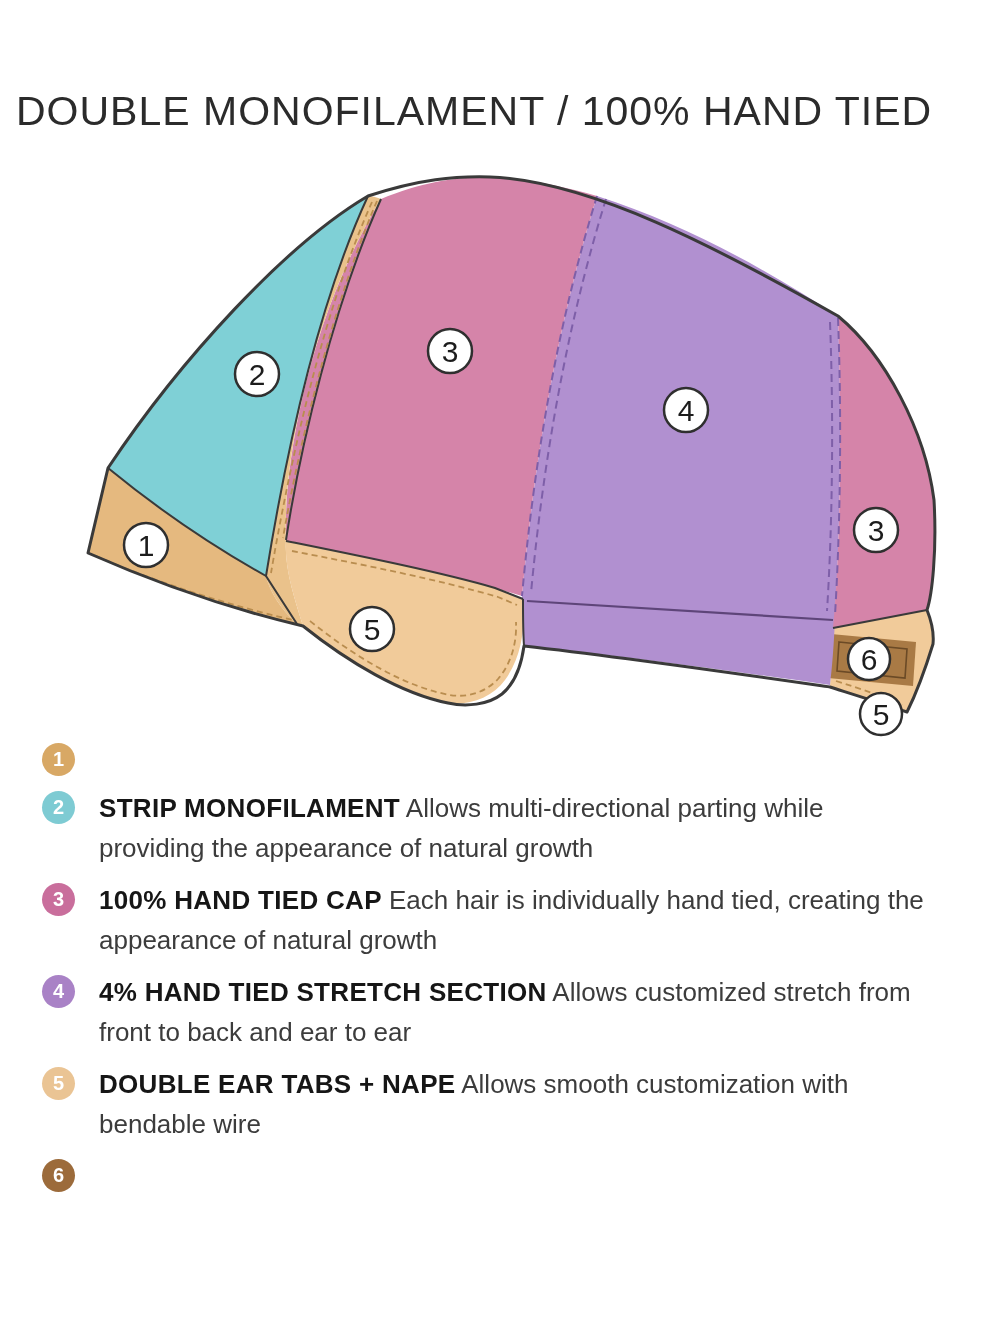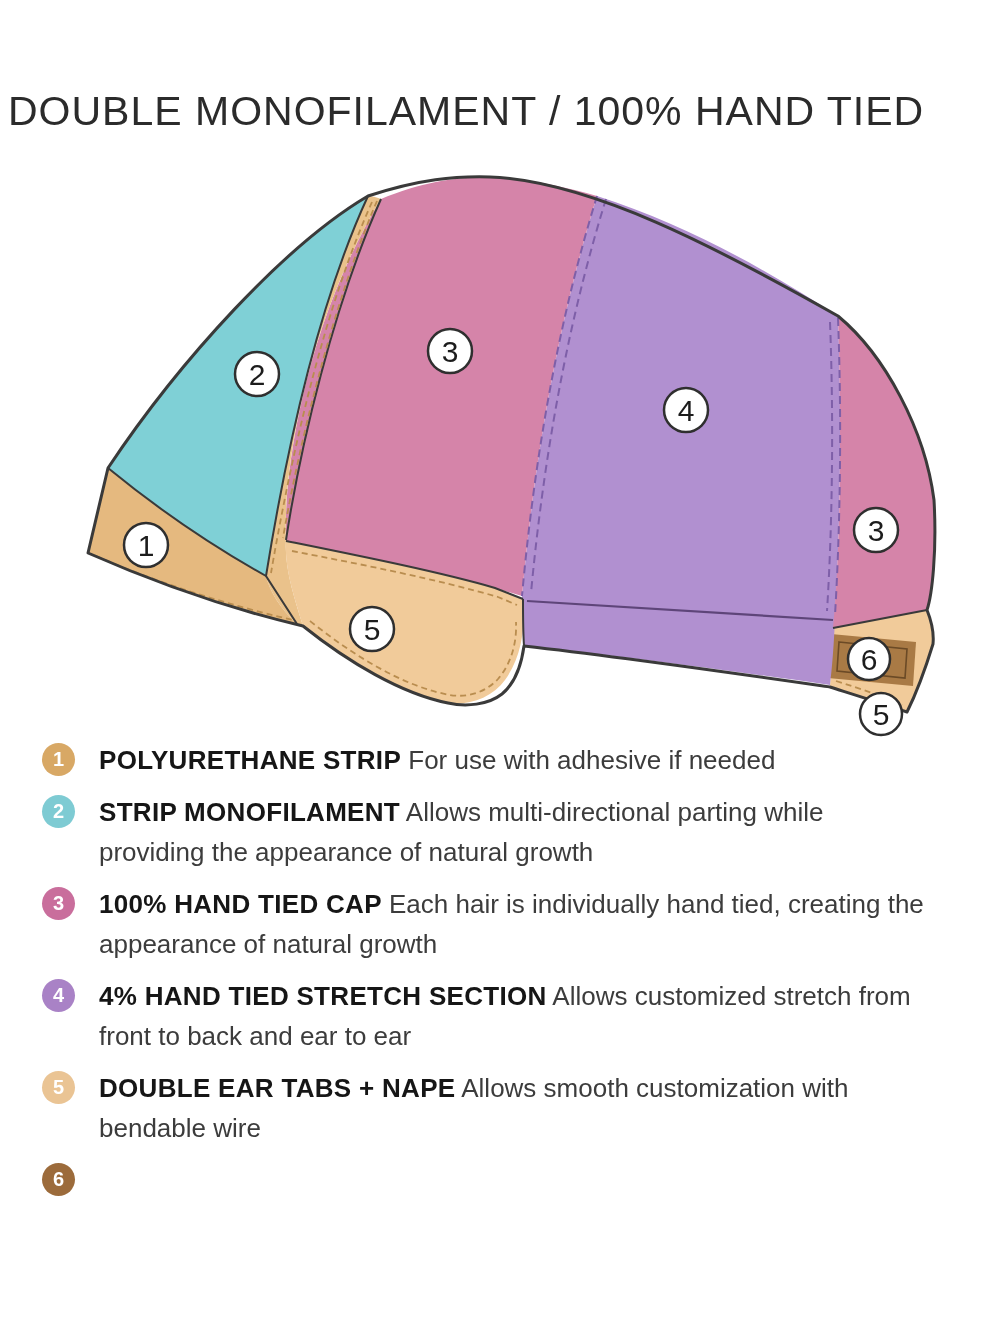--- a/index.html
+++ b/index.html
@@ -1,21 +1,21 @@
 <!DOCTYPE html>
 <html><head>
 <meta charset="utf-8">
 <style>
   html,body{margin:0;padding:0;background:#ffffff;}
   body{
     width:1000px;height:1333px;position:relative;overflow:hidden;
     font-family:"Liberation Sans", sans-serif;
   }
   .page-title{
-    position:absolute;top:88px;left:8px;width:804px;
+    position:absolute;top:88px;left:16px;width:804px;
     text-align:center;font-size:41px;font-weight:400;letter-spacing:1px;
     color:#2b2b2b;white-space:nowrap;
   }
   .cap-svg{position:absolute;left:0;top:160px;width:1000px;height:600px;}
   .legend{position:absolute;left:42px;top:740px;width:916px;}
   .legend-item{display:flex;align-items:flex-start;margin-bottom:12px;}
   .legend-marker{
     width:33px;height:33px;border-radius:50%;flex:0 0 33px;margin-top:3px;
     display:flex;align-items:center;justify-content:center;
     color:#ffffff;font-size:20px;font-weight:bold;
@@ -117,21 +117,20 @@
     <g>
       <circle cx="881" cy="714" r="21" fill="#FFFFFF"></circle>
       <text class="callout-num" x="881" y="725" text-anchor="middle" stroke="none">5</text>
     </g>
   </g>
 </svg>
 
 <div class="legend">
   <div class="legend-item">
     <div class="legend-marker" style="background: rgb(216, 168, 101);">1</div>
-    <div class="legend-text"><span class="legend-name">POLYURETHANE STRIP</span> <span>For use with adhesive if needed</span></div>
   </div>
   <div class="legend-item">
     <div class="legend-marker" style="background: rgb(126, 203, 211);">2</div>
     <div class="legend-text"><span class="legend-name">STRIP MONOFILAMENT</span> <span>Allows multi-directional parting while providing the appearance of natural growth</span></div>
   </div>
   <div class="legend-item">
     <div class="legend-marker" style="background: rgb(201, 110, 156);">3</div>
     <div class="legend-text"><span class="legend-name">100% HAND TIED CAP</span> <span>Each hair is individually hand tied, creating the appearance of natural growth</span></div>
   </div>
   <div class="legend-item">

